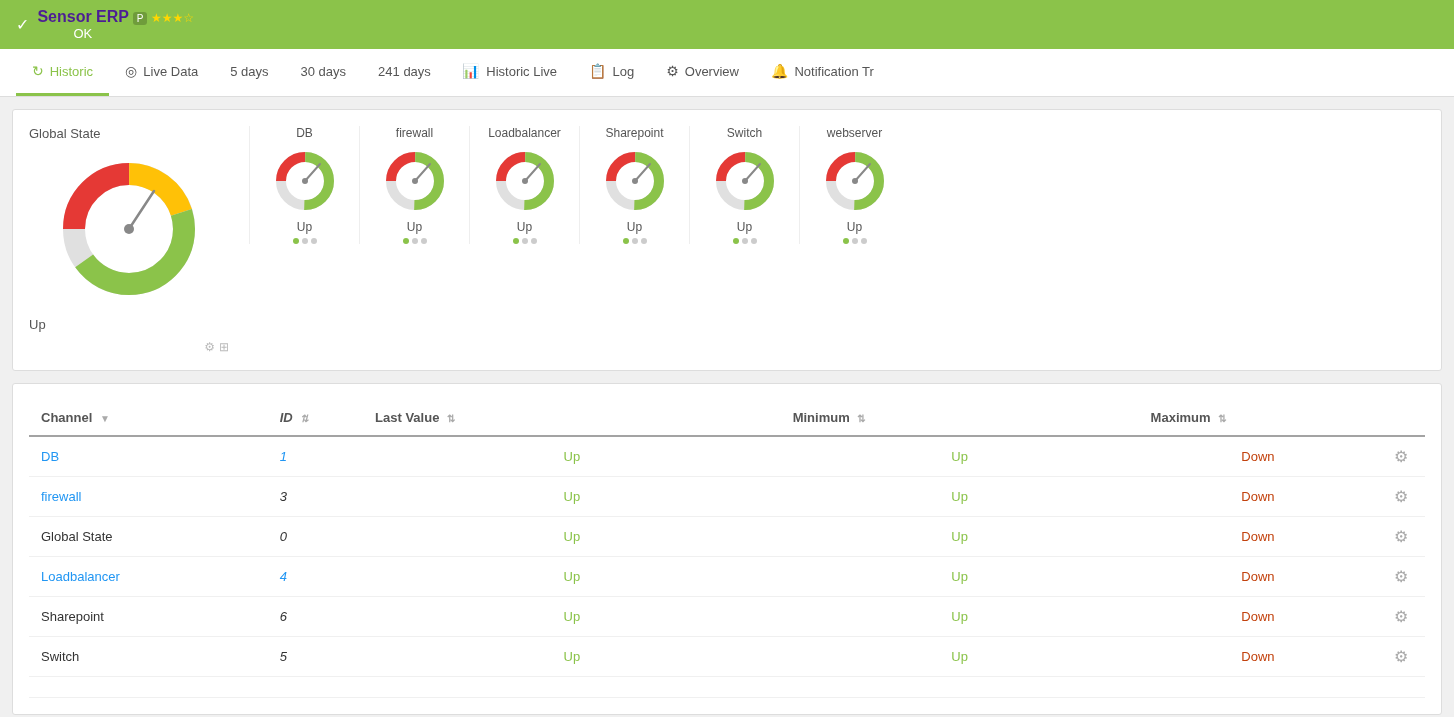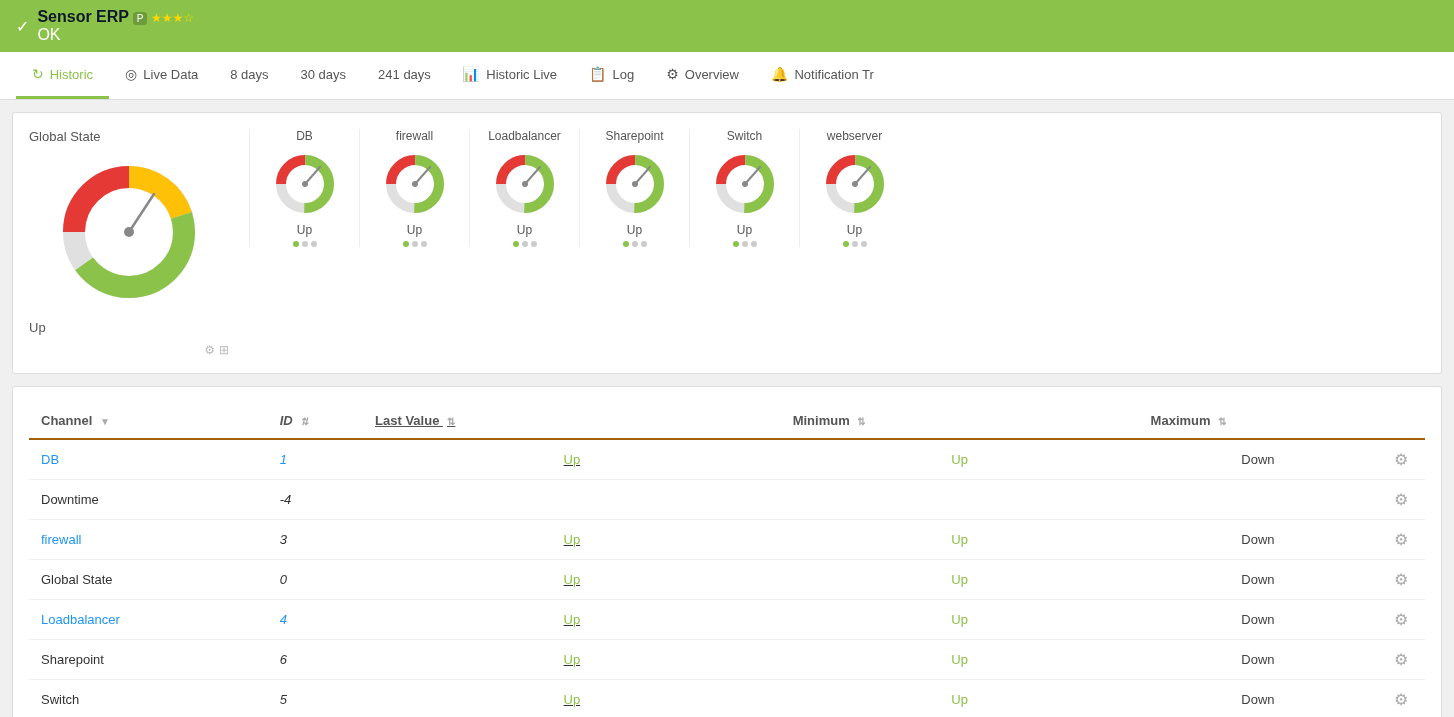--- a/index.html
+++ b/index.html
@@ -8,23 +8,23 @@
     
     .header {
       background: #8bc34a;
       padding: 8px 16px;
       display: flex;
       align-items: center;
       gap: 8px;
       min-height: 48px;
     }
     .header-check { color: white; font-size: 16px; }
-    .header-title { color: #0f172a; font-weight: bold; font-size: 16px; }
+    .header-title { color: #4c1d95; font-weight: bold; font-size: 16px; }
     .header-stars { color: #ffd700; font-size: 12px; }
-    .header-ok { color: white; font-size: 16px; display: block; }
+    .header-ok { color: white; font-size: 13px; display: block; margin-left: 36px; }
     .header-badge { background: rgba(0,0,0,0.2); color: white; font-size: 10px; padding: 1px 4px; border-radius: 3px; }
 
     
     .nav {
       background: white;
       border-bottom: 1px solid #ddd;
       display: flex;
       align-items: center;
       padding: 0 16px;
       gap: 0;
@@ -157,21 +157,21 @@
       border-radius: 3px;
       padding: 16px;
     }
 
     table {
       width: 100%;
       border-collapse: collapse;
     }
 
     thead tr {
-      border-bottom: 2px solid #a16207;
+      border-bottom: 2px solid #a3a3a3;
     }
 
     th {
       text-align: left;
       padding: 10px 12px;
       color: #555;
       font-weight: bold;
       font-size: 13px;
     }
 
@@ -182,28 +182,28 @@
     }
 
     td {
       padding: 10px 12px;
       border-bottom: 1px solid #f0f0f0;
       font-size: 13px;
     }
 
     .col-channel { width: 200px; }
     .col-id { width: 80px; font-style: italic; }
-    .col-lastval { width: 350px; text-decoration: underline; }
+    .col-lastval { width: 350px; }
     .col-min { width: 300px; }
     .col-max { width: 200px; }
     .col-gear { width: 40px; text-align: center; }
 
     .link-blue { color: #2196f3; text-decoration: none; }
     .val-up { color: #8bc34a; }
-    .val-down { color: #404040; }
+    .val-down { color: #c2410c; }
     .gear-btn { color: #aaa; font-size: 16px; cursor: pointer; }
 
     .td-center { text-align: center; }
   </style>
 </head>
 <body>
 
 <div class="header">
   <span class="header-check">✓</span>
   <div>
@@ -218,21 +218,21 @@
 <nav class="nav">
   <div class="nav-item active">
     <span class="nav-icon">↻</span>
     <span>Historic</span>
   </div>
   <div class="nav-item">
     <span class="nav-icon">◎</span>
     <span>Live Data</span>
   </div>
   <div class="nav-item">
-    <span>8 days</span>
+    <span>5 days</span>
   </div>
   <div class="nav-item">
     <span>30 days</span>
   </div>
   <div class="nav-item">
     <span>241 days</span>
   </div>
   <div class="nav-item">
     <span class="nav-icon">📊</span>
     <span>Historic Live</span>
@@ -425,28 +425,20 @@
       <tbody>
         <tr>
           <td class="col-channel"><a class="link-blue">DB</a></td>
           <td class="col-id"><span class="link-blue">1</span></td>
           <td class="col-lastval td-center"><span class="val-up">Up</span></td>
           <td class="col-min td-center"><span class="val-up">Up</span></td>
           <td class="col-max td-center"><span class="val-down">Down</span></td>
           <td class="col-gear"><span class="gear-btn">⚙</span></td>
         </tr>
         <tr>
-          <td class="col-channel"><span>Downtime</span></td>
-          <td class="col-id"><span>-4</span></td>
-          <td class="col-lastval"></td>
-          <td class="col-min"></td>
-          <td class="col-max"></td>
-          <td class="col-gear"><span class="gear-btn">⚙</span></td>
-        </tr>
-        <tr>
           <td class="col-channel"><a class="link-blue">firewall</a></td>
           <td class="col-id"><span>3</span></td>
           <td class="col-lastval td-center"><span class="val-up">Up</span></td>
           <td class="col-min td-center"><span class="val-up">Up</span></td>
           <td class="col-max td-center"><span class="val-down">Down</span></td>
           <td class="col-gear"><span class="gear-btn">⚙</span></td>
         </tr>
         <tr>
           <td class="col-channel"><span>Global State</span></td>
           <td class="col-id"><span>0</span></td>

